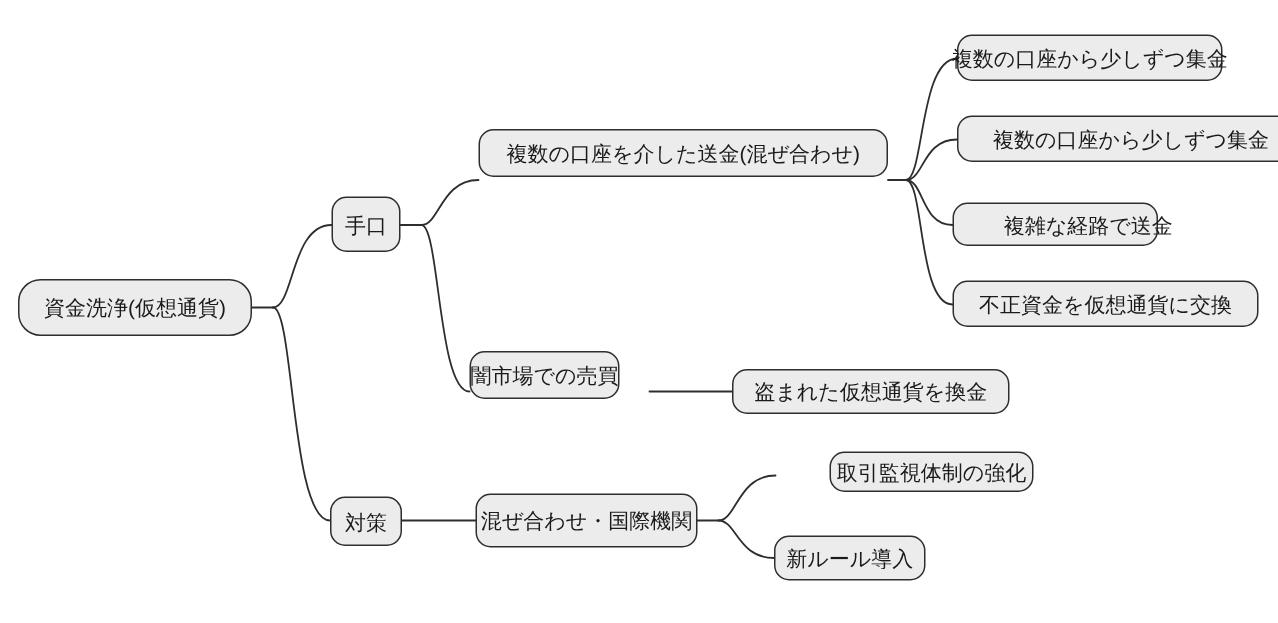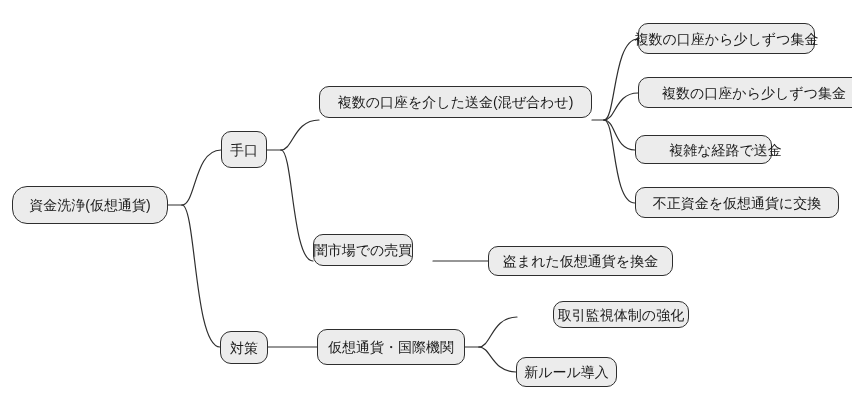--- a/index.html
+++ b/index.html
@@ -45,21 +45,21 @@
   
   .n-root       { left: 12px;  top: 186px; width: 156px; height: 38px; border-radius: 15px; }
   .n-methods    { left: 221px; top: 131px; width: 46px;  height: 37px; text-align: right; }
   .n-mixing     { left: 319px; top: 86px; width: 273px; height: 32px; }
   .n-exchange   { left: 638px; top: 23px;  width: 177px; height: 31px; }
   .n-collect    { left: 638px; top: 77px;  width: 232px; height: 31px; }
   .n-route      { left: 635px; top: 135px; width: 137px; height: 29px; padding-left: 44px; }
   .n-anonymous  { left: 635px; top: 187px; width: 204px; height: 31px; }
   .n-darkmarket { left: 313px; top: 234px; width: 100px; height: 32px; }
   .n-cashout    { left: 488px; top: 246px; width: 185px; height: 30px; }
-  .n-counter    { left: 220px; top: 331px; width: 48px;  height: 33px; border-radius: 11px; }
+  .n-counter    { left: 220px; top: 331px; width: 48px;  height: 33px; }
   .n-govern     { left: 317px; top: 329px; width: 148px; height: 36px; }
   .n-monitor    { left: 537px; top: 301px; width: 136px; height: 27px; margin-left: 16px; }
   .n-newrules   { left: 516px; top: 357px; width: 101px; height: 30px; }
 </style>
 </head>
 <body>
 
 <div class="canvas">
 
   <svg class="links" viewBox="0 0 852 415" aria-hidden="true">
@@ -84,17 +84,17 @@
   <div class="node n-root">資金洗浄(仮想通貨)</div>
   <div class="node n-methods">手口</div>
   <div class="node n-mixing">複数の口座を介した送金(混ぜ合わせ)</div>
   <div class="node n-exchange">複数の口座から少しずつ集金</div>
   <div class="node n-collect">複数の口座から少しずつ集金</div>
   <div class="node n-route">複雑な経路で送金</div>
   <div class="node n-anonymous">不正資金を仮想通貨に交換</div>
   <div class="node n-darkmarket">闇市場での売買</div>
   <div class="node n-cashout">盗まれた仮想通貨を換金</div>
   <div class="node n-counter">対策</div>
-  <div class="node n-govern">仮想通貨・国際機関</div>
+  <div class="node n-govern">混ぜ合わせ・国際機関</div>
   <div class="node n-monitor">取引監視体制の強化</div>
   <div class="node n-newrules">新ルール導入</div>
 
 </div>
 
 </body></html>

